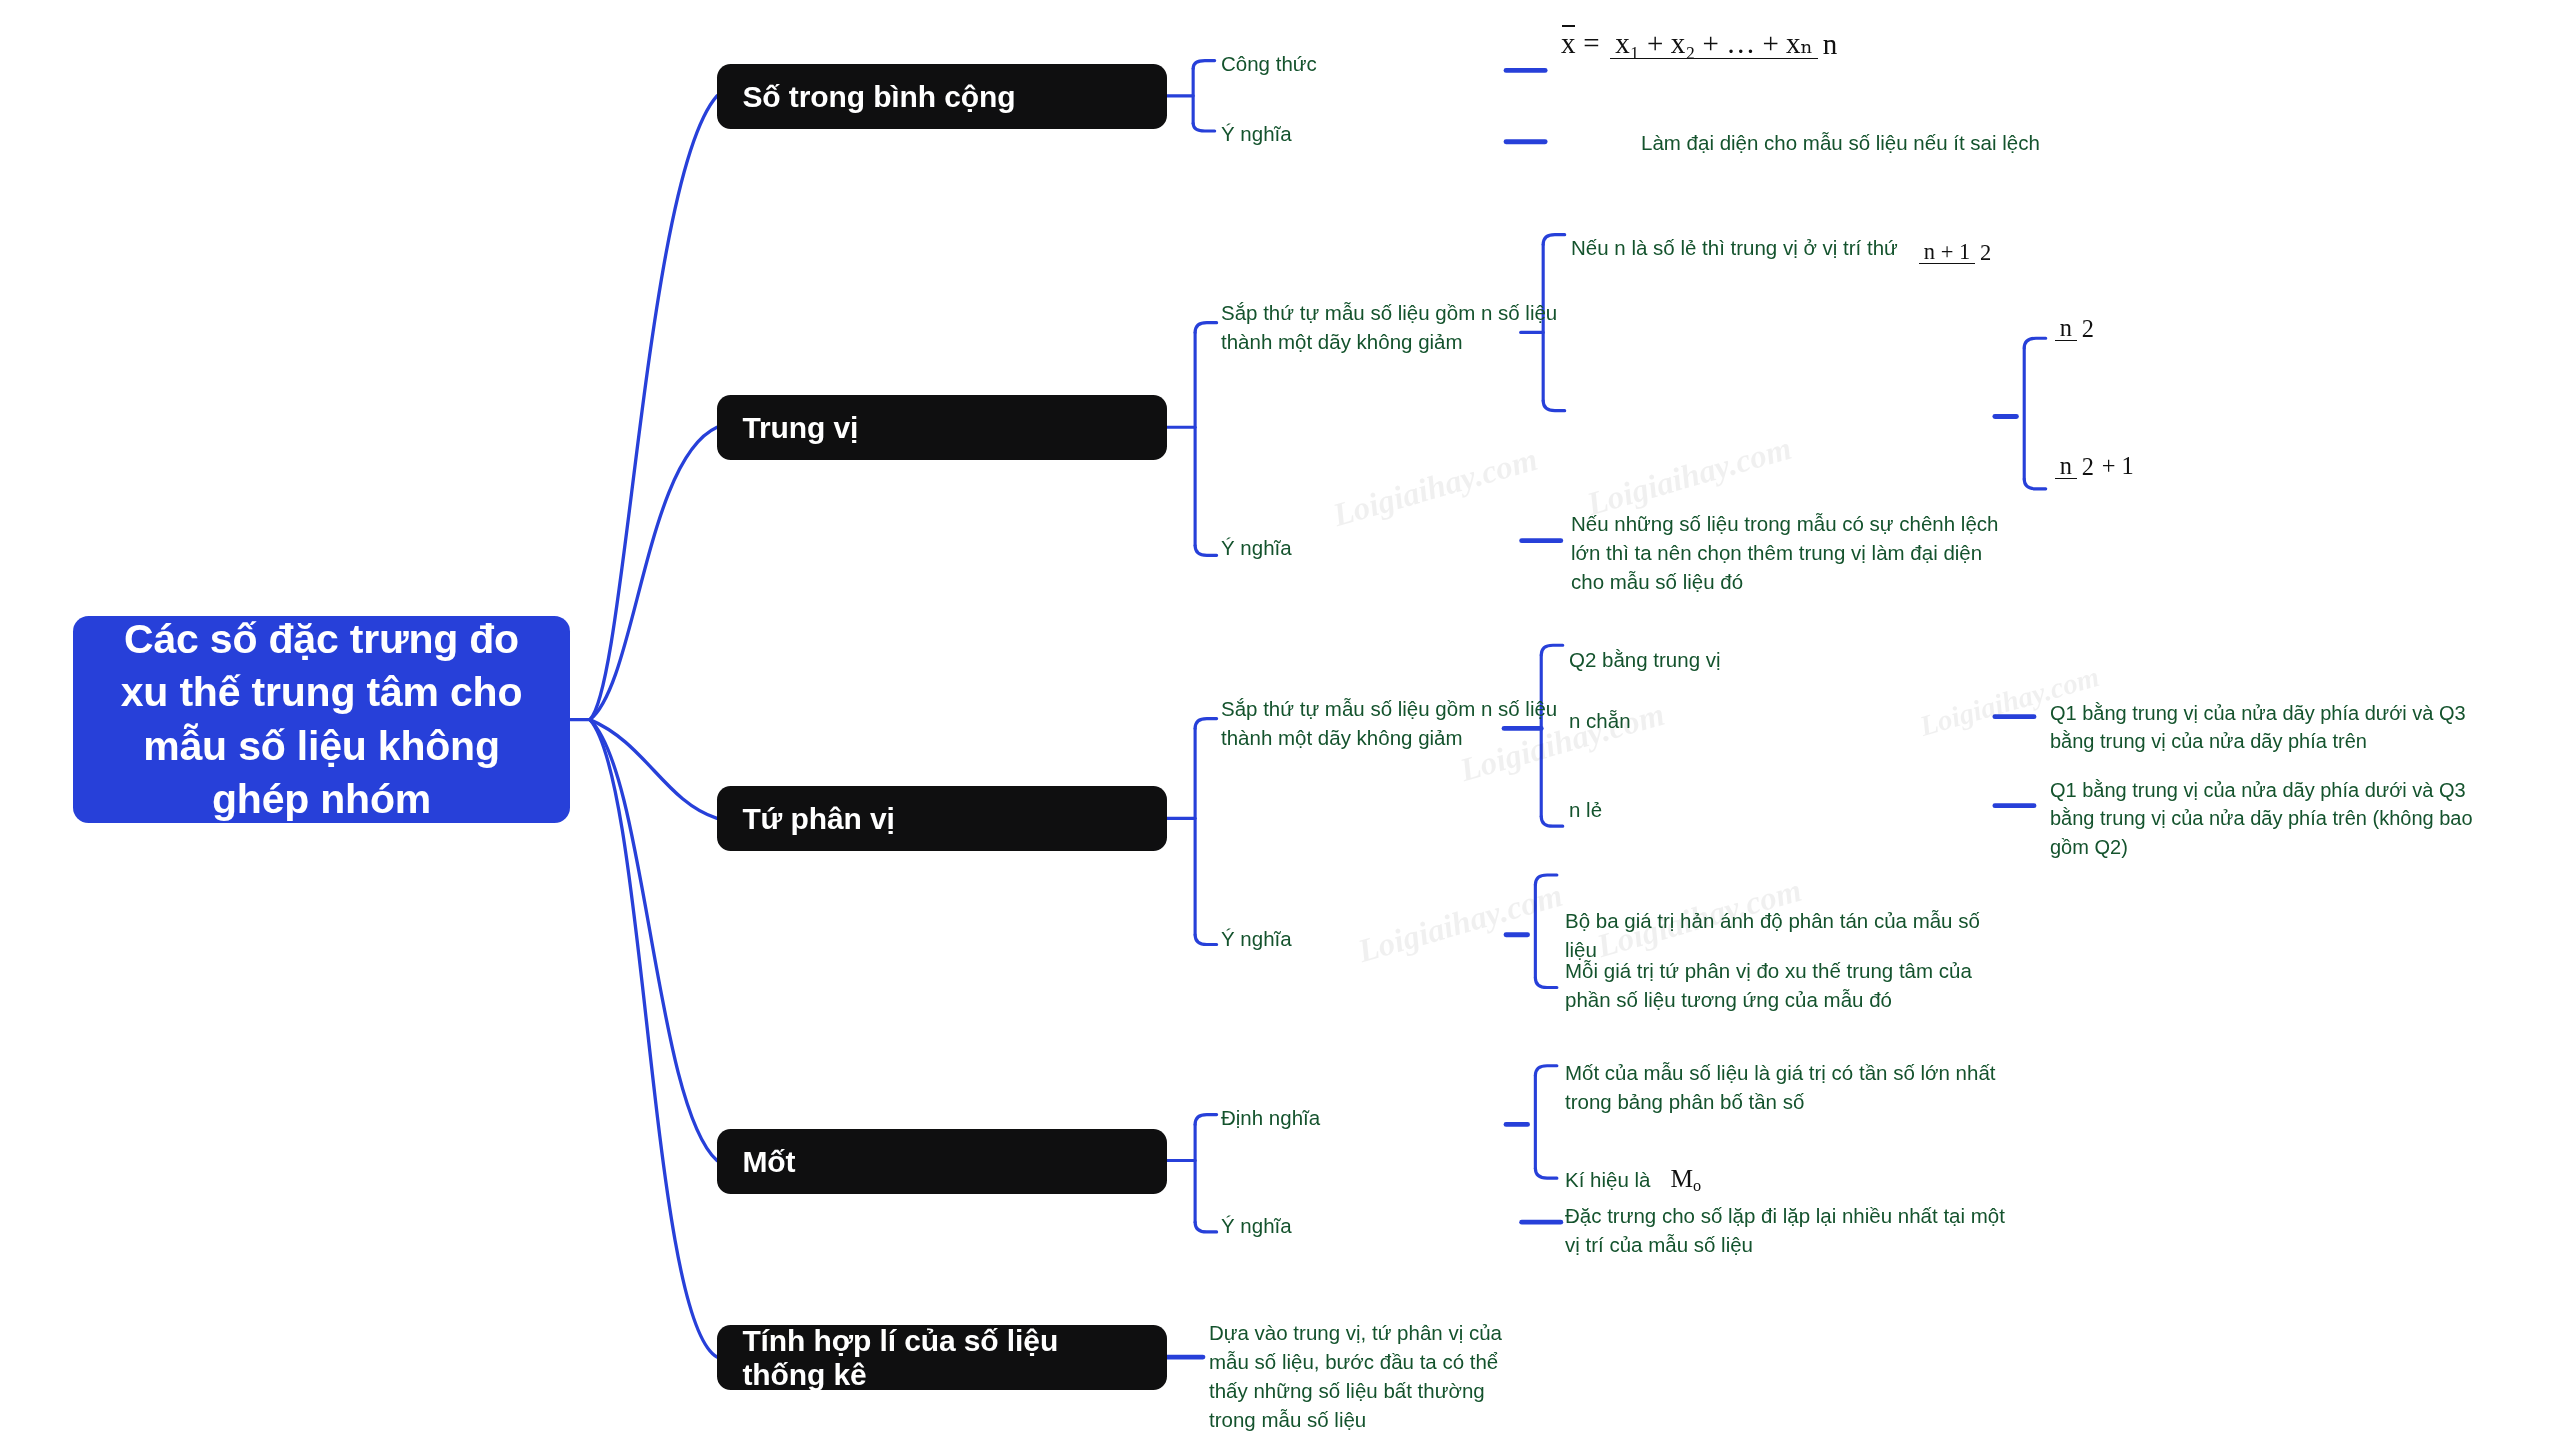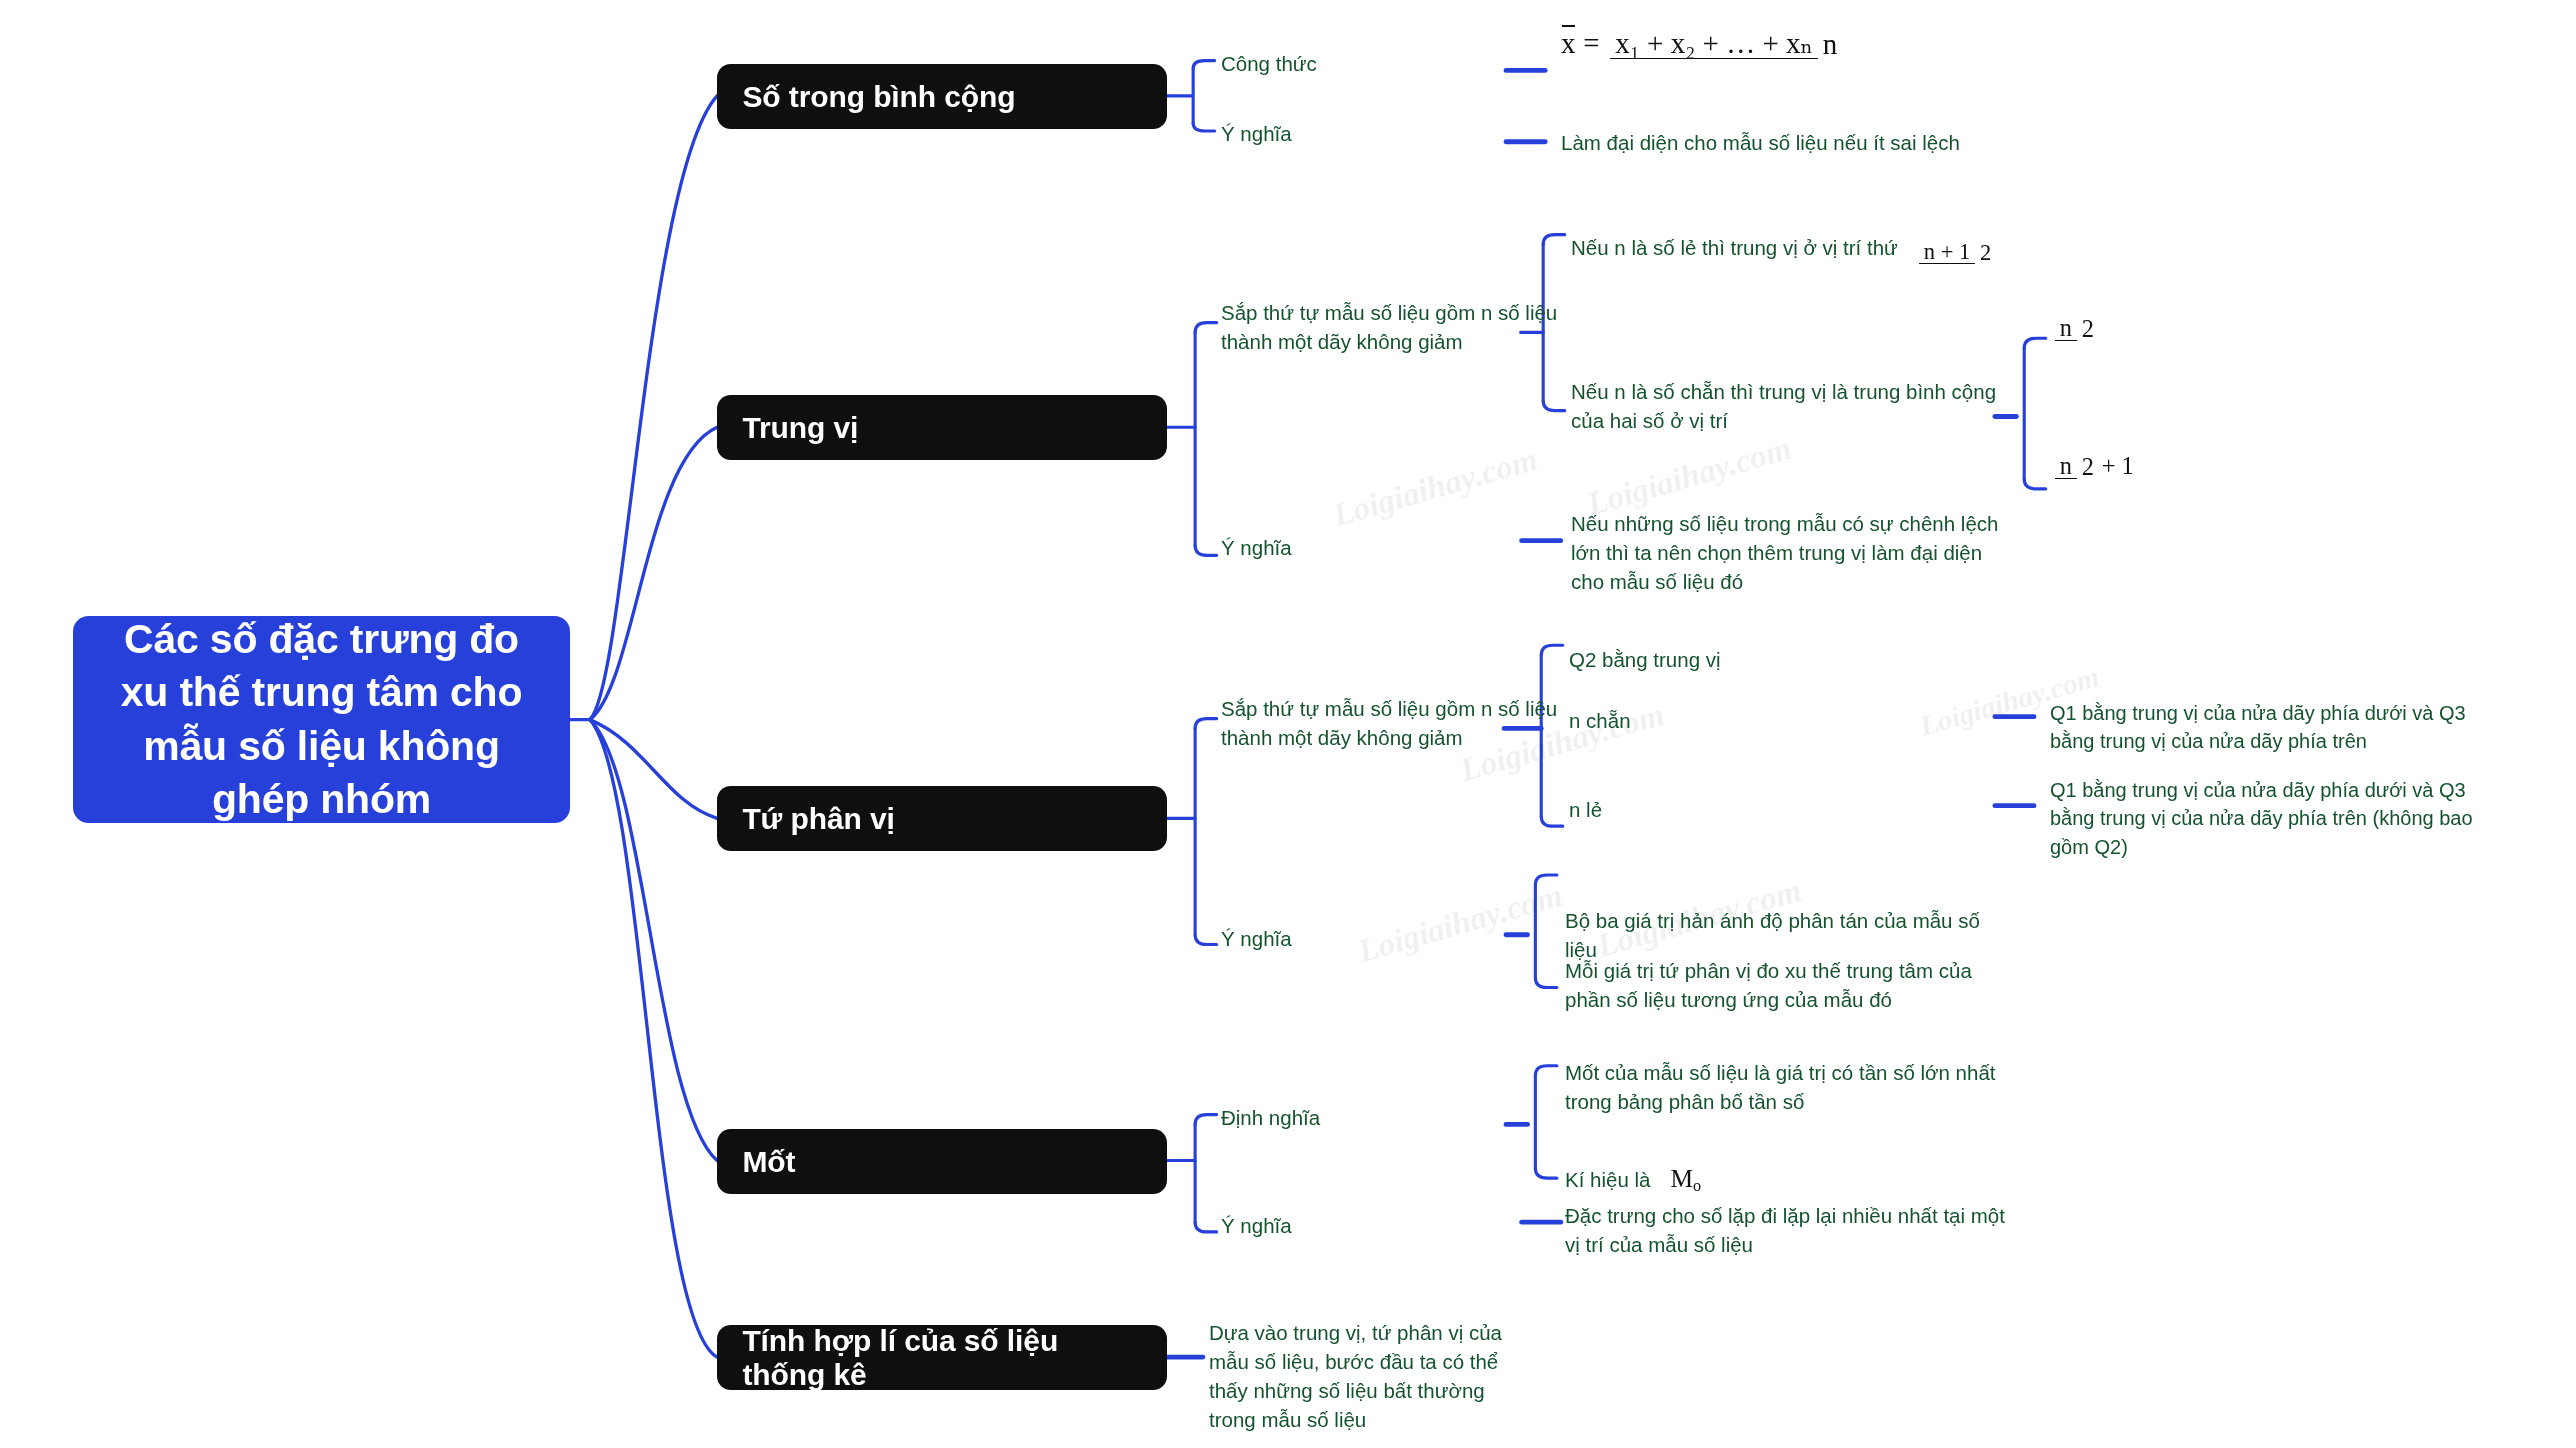--- a/index.html
+++ b/index.html
@@ -158,36 +158,35 @@
     <span class="mline" style="font-size:29px;">
       <span class="ovl"><span class="bar"></span><span>x</span></span>
       <span style="margin:0 7.8px;">=</span>
       <span class="frac">
         <span class="num">x₁ + x₂ + … + xₙ</span>
         <span class="den">n</span>
       </span>
     </span>
   </div>
 
-  <div class="leaf" style="left:1561px;top:128px;width:685px;">Làm đại diện cho mẫu số liệu nếu ít sai lệch</div>
+  <div class="leaf" style="left:1641px;top:128px;width:685px;">Làm đại diện cho mẫu số liệu nếu ít sai lệch</div>
 
   <div class="leaf" style="left:1221px;top:298px;width:342px;">Sắp thứ tự mẫu số liệu gồm n số liệu thành một dãy không giảm</div>
   <div class="leaf" style="left:1221px;top:533px;width:196px;">Ý nghĩa</div>
 
   <div style="position:absolute;left:1571px;top:233px;width:440px;">
     <span class="leaf" style="position:static;">Nếu n là số lẻ thì trung vị ở vị trí thứ</span>
     <span class="math" style="display:inline-block;vertical-align:middle;font-size:22.5px;margin-left:13.7px;">
       <span class="frac">
         <span class="num">n + 1</span>
         <span class="den">2</span>
       </span>
     </span>
   </div>
 
-  <div class="leaf" style="left:1571px;top:377px;width:440px;">Nếu n là số chẵn thì trung vị là trung bình cộng của hai số ở vị trí</div>
 
   <div style="position:absolute;left:2052px;top:315px;" class="math" style2="">
     <span class="frac" style="font-size:24.4px;">
       <span class="num">n</span>
       <span class="den">2</span>
     </span>
   </div>
   <div style="position:absolute;left:2052px;top:452px;" class="math">
     <span class="mline" style="font-size:24.4px;">
       <span class="frac">

